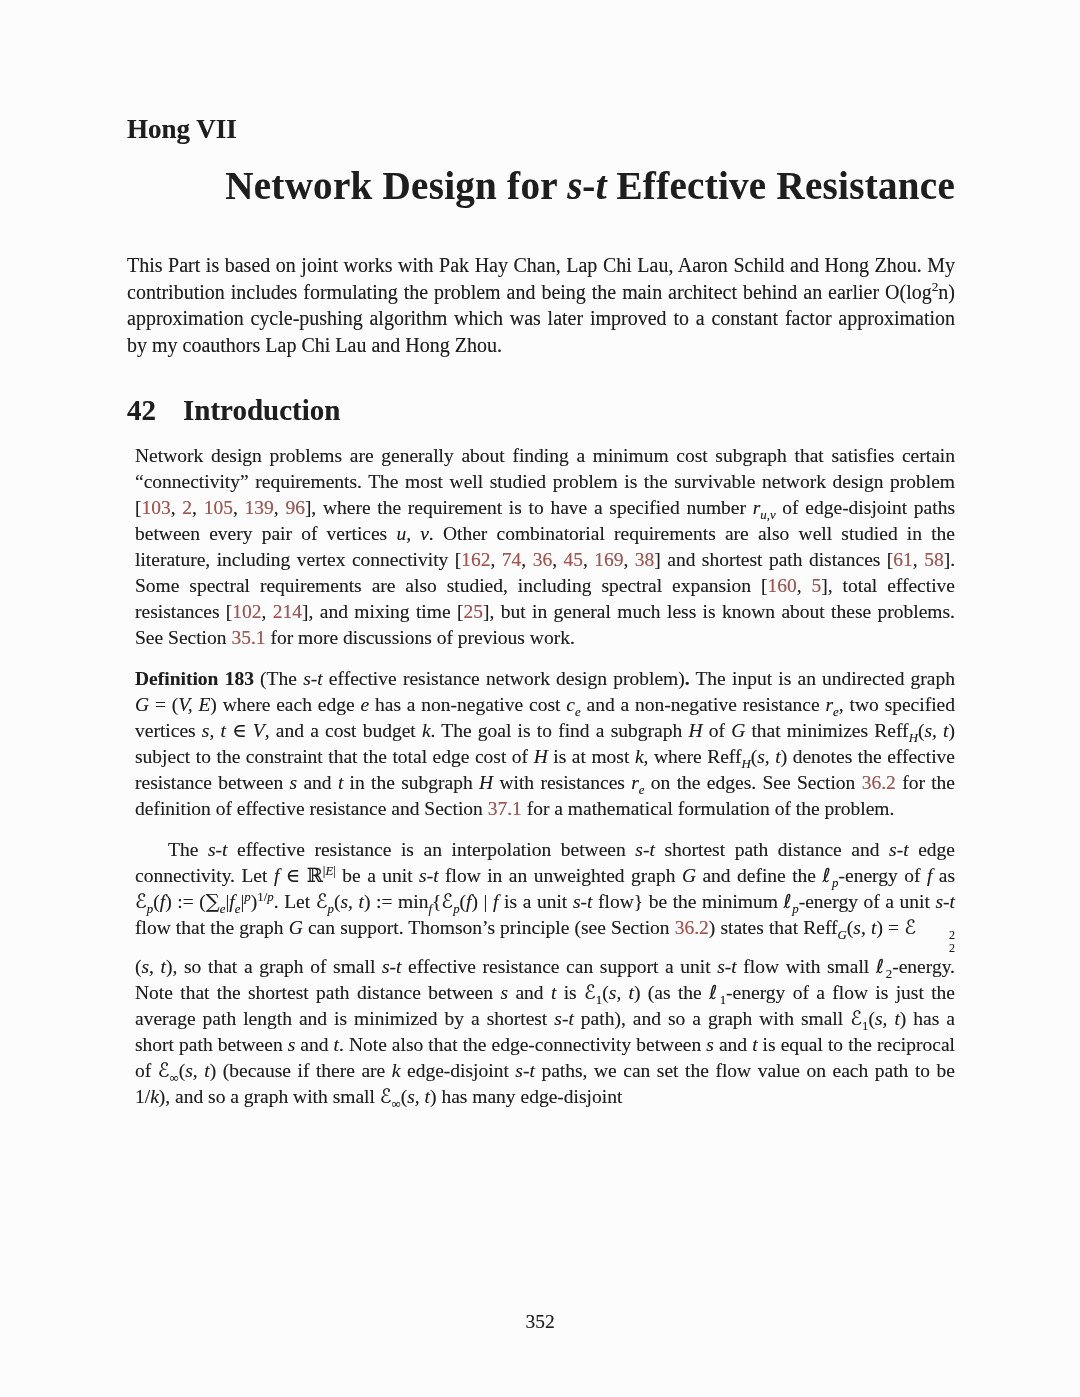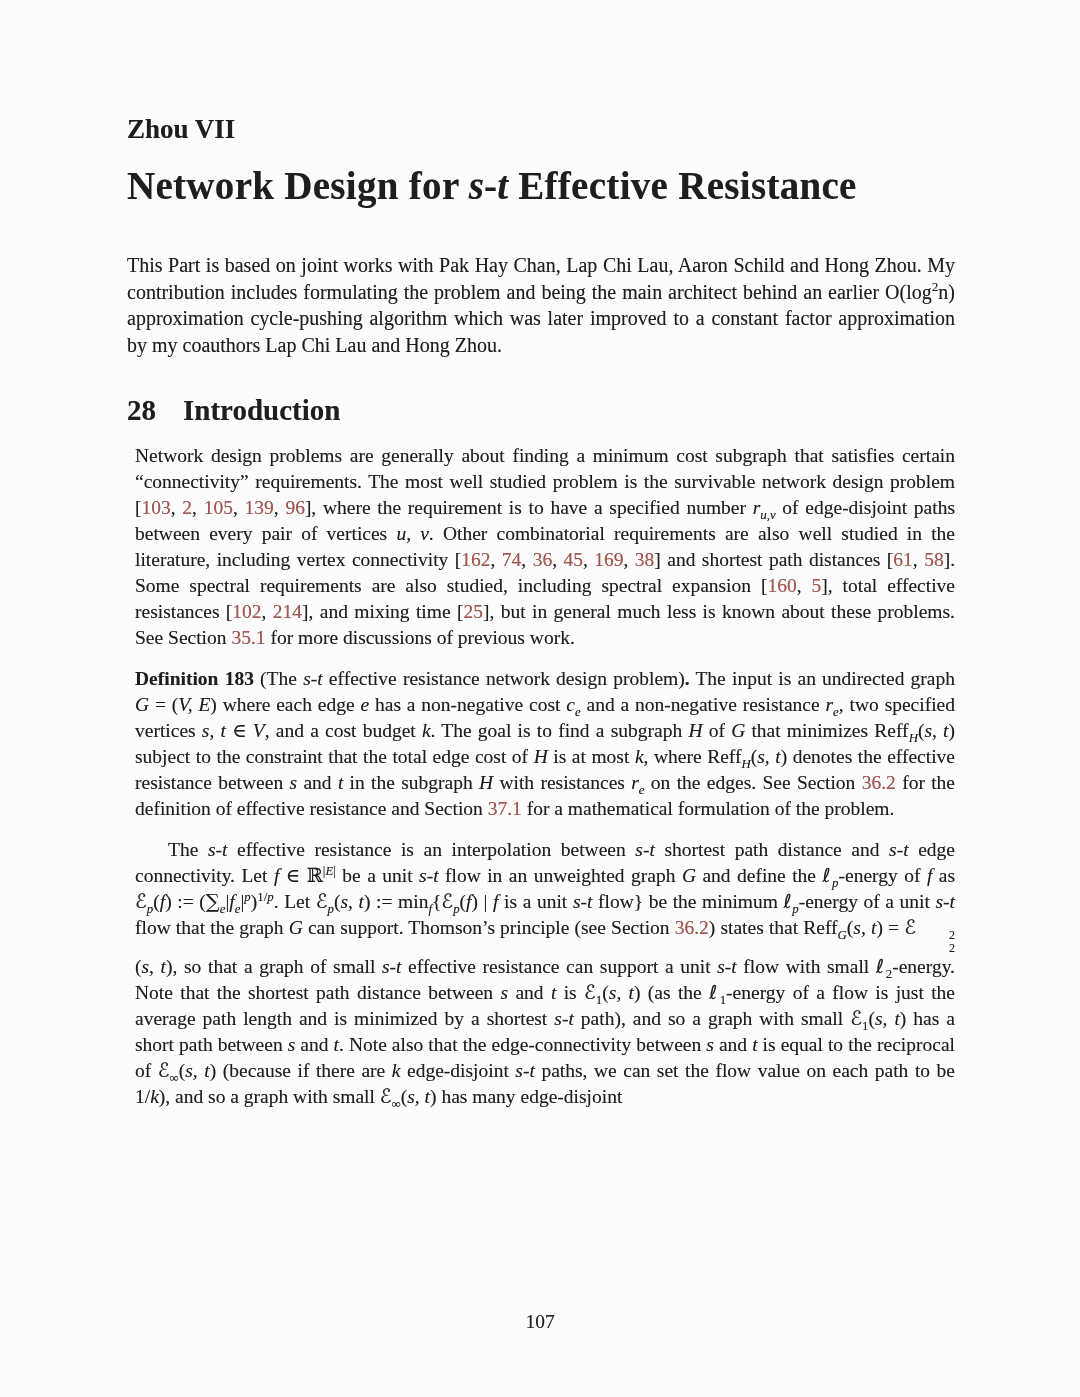--- a/index.html
+++ b/index.html
@@ -24,20 +24,21 @@
     font-size:27px;
     font-weight:bold;
     line-height:34px;
   }
   .doc-title{
     font-size:39px;
     font-weight:bold;
     line-height:56px;
     margin:12px 0 0 0;
     letter-spacing:0.3px;
+    text-align:right;
   }
   .doc-title i{letter-spacing:0;}
   .preface{
     margin:38px 0 0 0;
     font-size:20px;
     line-height:26.5px;
     text-align:justify;
   }
   .sec-heading{
     margin:34px 0 0 0;
@@ -72,35 +73,35 @@
     text-align:center;
     font-size:19.5px;
     line-height:26px;
   }
 </style>
 </head>
 <body>
 
 <div class="page">
 
-  <div class="part-label">Zhou VII</div>
+  <div class="part-label">Hong VII</div>
 
   <h1 class="doc-title">Network Design for <i>s</i>-<i>t</i> Effective Resistance</h1>
 
   <p class="preface">This Part is based on joint works with Pak Hay Chan, Lap Chi Lau, Aaron Schild and Hong Zhou. My contribution includes formulating the problem and being the main architect behind an earlier O(log<sup>2</sup>n) approximation cycle-pushing algorithm which was later improved to a constant factor approximation by my coauthors Lap Chi Lau and Hong Zhou.</p>
 
   <h2 class="sec-heading">
-    <span class="sec-num">28</span><span class="sec-title">Introduction</span>
+    <span class="sec-num">42</span><span class="sec-title">Introduction</span>
   </h2>
 
   <p class="body">Network design problems are generally about finding a minimum cost subgraph that satisfies certain “connectivity” requirements. The most well studied problem is the survivable network design problem [<span class="cite">103</span>, <span class="cite">2</span>, <span class="cite">105</span>, <span class="cite">139</span>, <span class="cite">96</span>], where the requirement is to have a specified number <i>r</i><sub><i>u,v</i></sub> of edge-disjoint paths between every pair of vertices <i>u, v</i>. Other combinatorial requirements are also well studied in the literature, including vertex connectivity [<span class="cite">162</span>, <span class="cite">74</span>, <span class="cite">36</span>, <span class="cite">45</span>, <span class="cite">169</span>, <span class="cite">38</span>] and shortest path distances [<span class="cite">61</span>, <span class="cite">58</span>]. Some spectral requirements are also studied, including spectral expansion [<span class="cite">160</span>, <span class="cite">5</span>], total effective resistances [<span class="cite">102</span>, <span class="cite">214</span>], and mixing time [<span class="cite">25</span>], but in general much less is known about these problems. See Section <span class="cite">35.1</span> for more discussions of previous work.</p>
 
 
   <p class="body"><b>Definition 183</b> (The <i>s</i>-<i>t</i> effective resistance network design problem)<b>.</b> The input is an undirected graph <i>G</i> = (<i>V, E</i>) where each edge <i>e</i> has a non-negative cost <i>c</i><sub><i>e</i></sub> and a non-negative resistance <i>r</i><sub><i>e</i></sub>, two specified vertices <i>s, t</i> ∈ <i>V</i>, and a cost budget <i>k</i>. The goal is to find a subgraph <i>H</i> of <i>G</i> that minimizes Reff<sub><i>H</i></sub>(<i>s, t</i>) subject to the constraint that the total edge cost of <i>H</i> is at most <i>k</i>, where Reff<sub><i>H</i></sub>(<i>s, t</i>) denotes the effective resistance between <i>s</i> and <i>t</i> in the subgraph <i>H</i> with resistances <i>r</i><sub><i>e</i></sub> on the edges. See Section <span class="cite">36.2</span> for the definition of effective resistance and Section <span class="cite">37.1</span> for a mathematical formulation of the problem.</p>
 
   <p class="body indent">The <i>s</i>-<i>t</i> effective resistance is an interpolation between <i>s</i>-<i>t</i> shortest path distance and <i>s</i>-<i>t</i> edge connectivity. Let <i>f</i> ∈ <span class="scr">ℝ</span><sup>|<i>E</i>|</sup> be a unit <i>s</i>-<i>t</i> flow in an unweighted graph <i>G</i> and define the <span class="scr">ℓ</span><sub><i>p</i></sub>-energy of <i>f</i> as <span class="scr">ℰ</span><sub><i>p</i></sub>(<i>f</i>) := (<span class="scr">∑</span><sub><i>e</i></sub>|<i>f</i><sub><i>e</i></sub>|<sup><i>p</i></sup>)<sup>1/<i>p</i></sup>. Let <span class="scr">ℰ</span><sub><i>p</i></sub>(<i>s, t</i>) := min<sub><i>f</i></sub>{<span class="scr">ℰ</span><sub><i>p</i></sub>(<i>f</i>) | <i>f</i> is a unit <i>s</i>-<i>t</i> flow} be the minimum <span class="scr">ℓ</span><sub><i>p</i></sub>-energy of a unit <i>s</i>-<i>t</i> flow that the graph <i>G</i> can support. Thomson’s principle (see Section <span class="cite">36.2</span>) states that Reff<sub><i>G</i></sub>(<i>s, t</i>) = <span class="scr">ℰ</span><span class="ss">
         <span>2</span>
         <span>2</span>
       </span>(<i>s, t</i>), so that a graph of small <i>s</i>-<i>t</i> effective resistance can support a unit <i>s</i>-<i>t</i> flow with small <span class="scr">ℓ</span><sub>2</sub>-energy. Note that the shortest path distance between <i>s</i> and <i>t</i> is <span class="scr">ℰ</span><sub>1</sub>(<i>s, t</i>) (as the <span class="scr">ℓ</span><sub>1</sub>-energy of a flow is just the average path length and is minimized by a shortest <i>s</i>-<i>t</i> path), and so a graph with small <span class="scr">ℰ</span><sub>1</sub>(<i>s, t</i>) has a short path between <i>s</i> and <i>t</i>. Note also that the edge-connectivity between <i>s</i> and <i>t</i> is equal to the reciprocal of <span class="scr">ℰ</span><sub>∞</sub>(<i>s, t</i>) (because if there are <i>k</i> edge-disjoint <i>s</i>-<i>t</i> paths, we can set the flow value on each path to be 1/<i>k</i>), and so a graph with small <span class="scr">ℰ</span><sub>∞</sub>(<i>s, t</i>) has many edge-disjoint</p>
 
-  <div class="pageno">107</div>
+  <div class="pageno">352</div>
 
 </div>
 
 </body></html>

